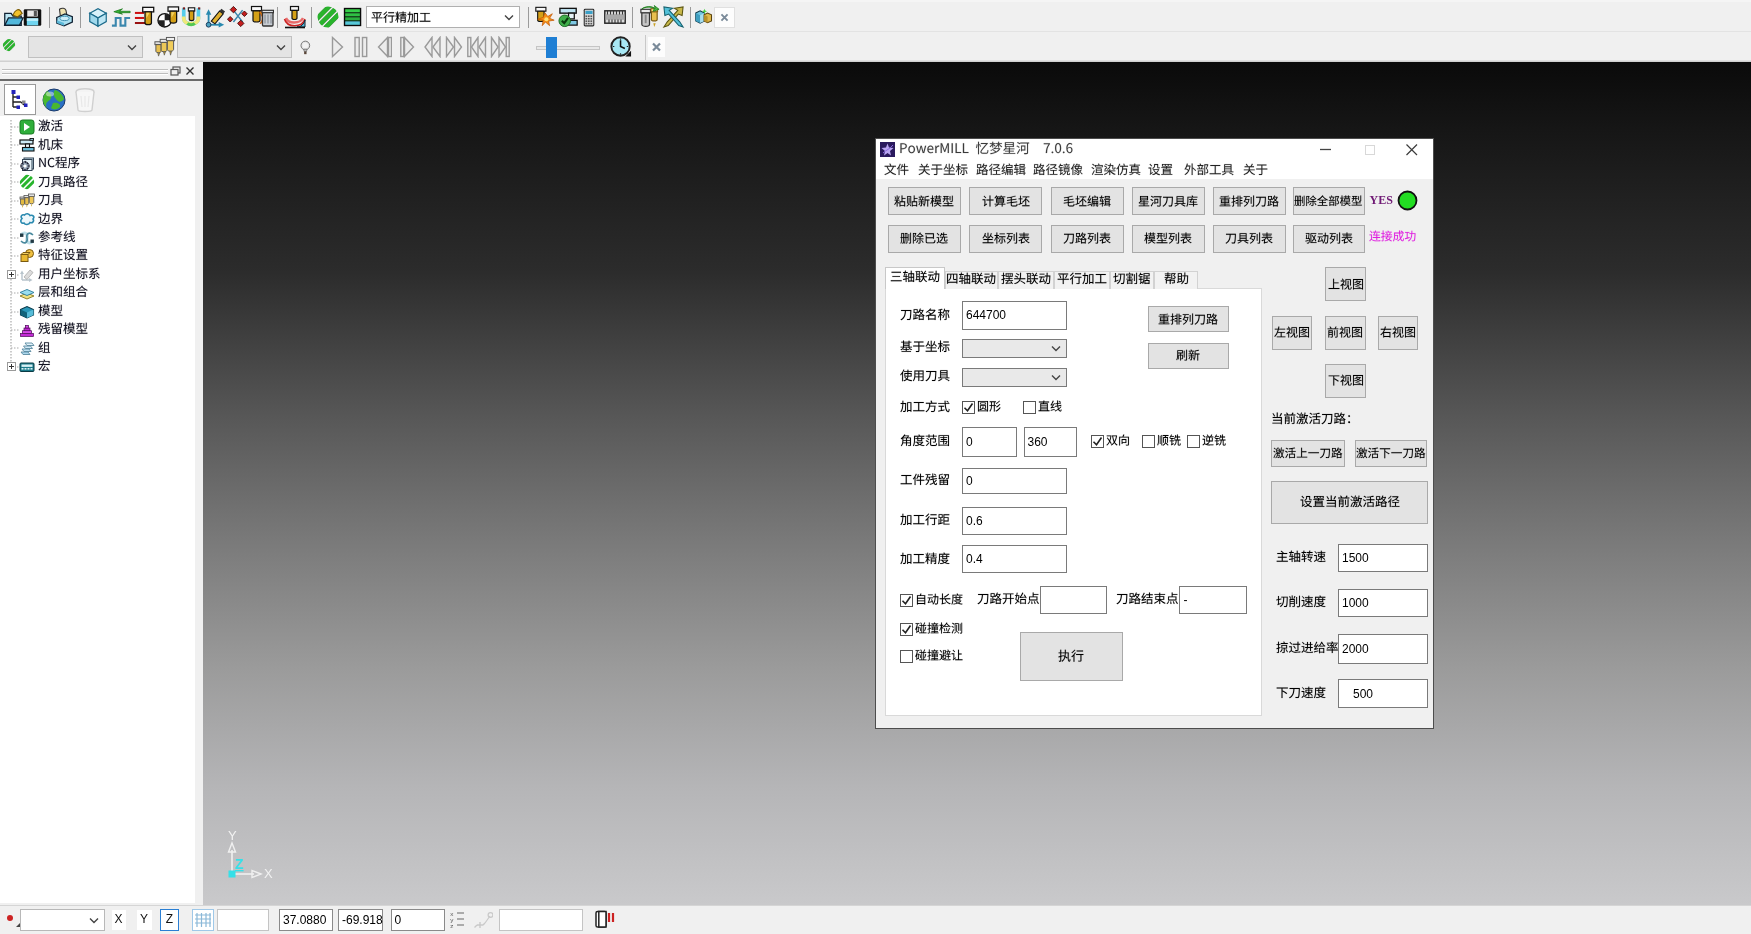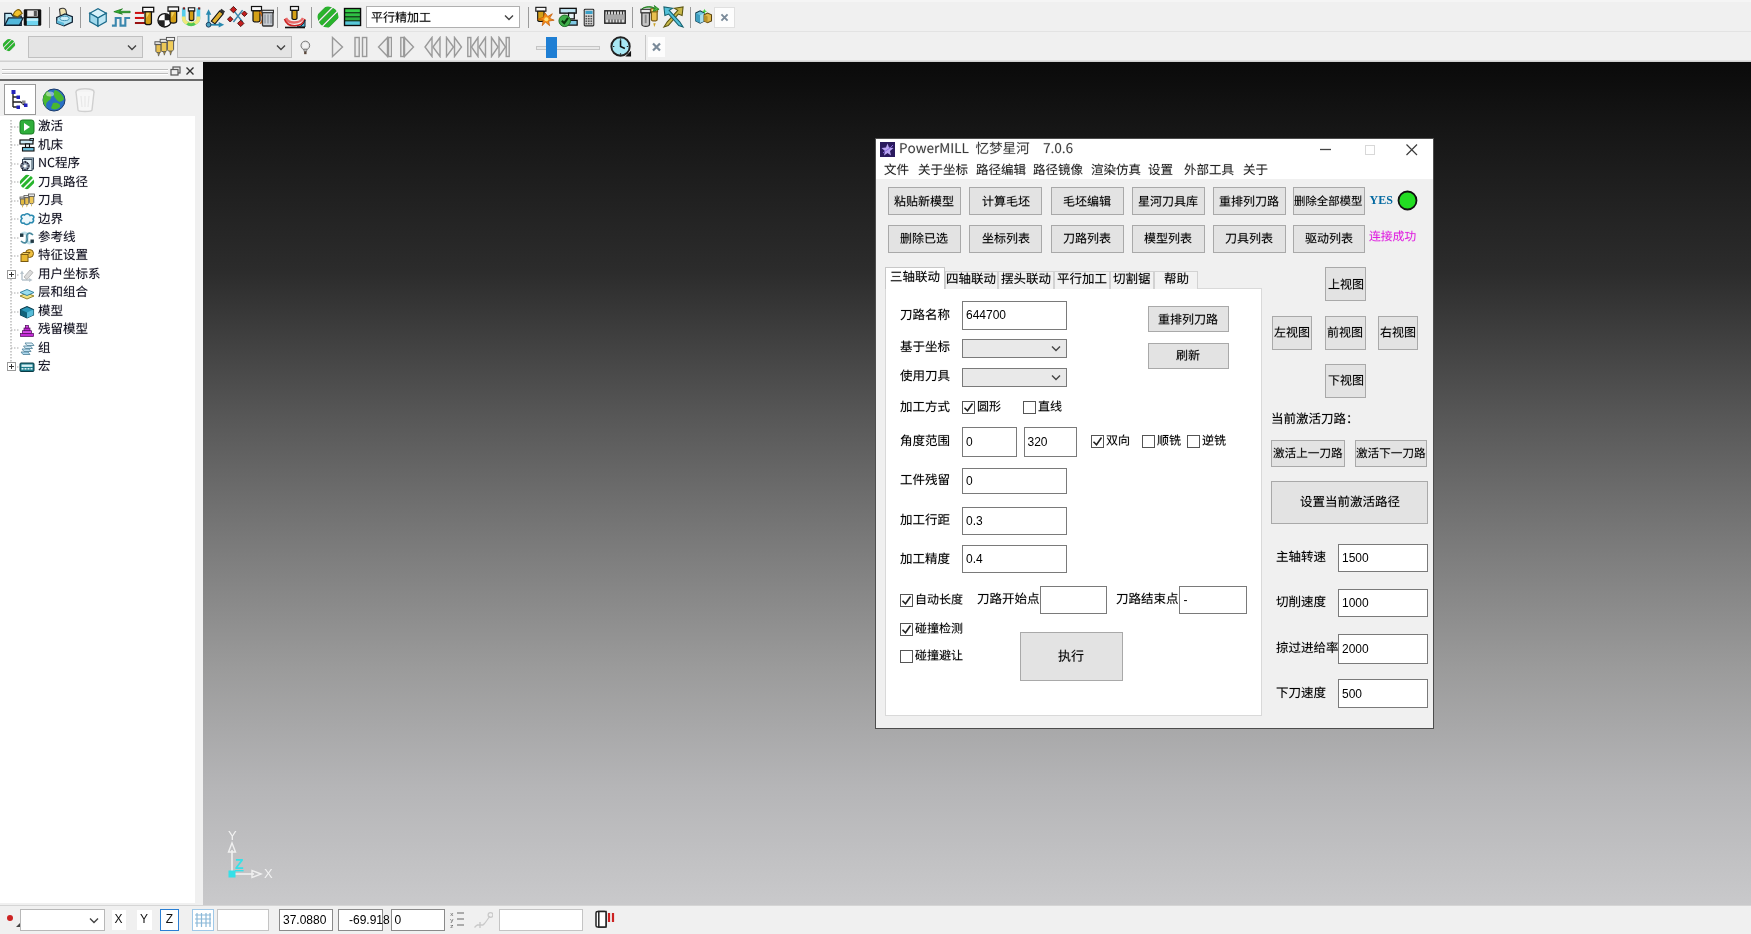--- a/index.html
+++ b/index.html
@@ -995,21 +995,21 @@
     <div style="position:absolute;left:1292.5px;top:224.5px;width:72.0px;height:28.0px;background:#e3e3e3;border:1px solid #a9a9a9;box-sizing:border-box;display:flex;align-items:center;justify-content:center">
       <svg width="48.0" height="15.0" style="display:block">
         <g fill="#000" stroke="#000" stroke-width="9" transform="translate(0,11.64) scale(0.01200,-0.01200)">
           <use href="#g87" x="0"></use>
           <use href="#g88" x="1000"></use>
           <use href="#g81" x="2000"></use>
           <use href="#g82" x="3000"></use>
         </g>
       </svg>
     </div>
-    <div style="position:absolute;top:193.1px;font:bold 12px 'Liberation Serif',serif;color:#0369a1;white-space:pre;line-height:14px;left:1369.5px;">YES</div>
+    <div style="position:absolute;top:193.1px;font:bold 12px 'Liberation Serif',serif;color:#701a75;white-space:pre;line-height:14px;left:1369.5px;">YES</div>
     <svg style="position:absolute;left:1396.5px;top:190px" width="21" height="21" viewBox="0 0 21 21">
       <circle cx="10.5" cy="10.5" r="9" fill="#22dd22" stroke="#111" stroke-width="1.8"></circle>
     </svg>
     <div style="position:absolute;left:1368.5px;top:228.7px">
       <svg width="47.2" height="14.8" style="display:block">
         <g fill="#e020e0" stroke="#e020e0" stroke-width="9" transform="translate(0,11.45) scale(0.01180,-0.01180)">
           <use href="#g89" x="0"></use>
           <use href="#g90" x="1000"></use>
           <use href="#g91" x="2000"></use>
           <use href="#g92" x="3000"></use>
@@ -1181,21 +1181,21 @@
           <use href="#g115" x="1000"></use>
           <use href="#g116" x="2000"></use>
           <use href="#g117" x="3000"></use>
         </g>
       </svg>
     </div>
     <div style="position:absolute;left:962.0px;top:427.0px;width:55.0px;height:29.5px;background:#fff;border:1px solid #7a7a7a;box-sizing:border-box;display:flex;align-items:center">
       <span style="font:12px 'Liberation Sans',sans-serif;padding-left:3px">0</span>
     </div>
     <div style="position:absolute;left:1023.5px;top:427.0px;width:53.0px;height:29.5px;background:#fff;border:1px solid #7a7a7a;box-sizing:border-box;display:flex;align-items:center">
-      <span style="font:12px 'Liberation Sans',sans-serif;padding-left:3px">320</span>
+      <span style="font:12px 'Liberation Sans',sans-serif;padding-left:3px">360</span>
     </div>
     <div style="position:absolute;left:1091.0px;top:434.5px;width:13px;height:13px;background:#fff;border:1px solid #555;box-sizing:border-box">
       <svg width="13" height="13" style="position:absolute;left:-1px;top:-1px">
         <path d="M2.5,6.8 L5.5,9.8 L10.5,2.5" stroke="#222" stroke-width="1.6" fill="none"></path>
       </svg>
     </div>
     <div style="position:absolute;left:1106.0px;top:432.6px">
       <svg width="24.0" height="15.0" style="display:block">
         <g fill="#000" stroke="#000" stroke-width="9" transform="translate(0,11.64) scale(0.01200,-0.01200)">
           <use href="#g118" x="0"></use>
@@ -1238,21 +1238,21 @@
       <svg width="50.0" height="15.6" style="display:block">
         <g fill="#000" stroke="#000" stroke-width="9" transform="translate(0,12.12) scale(0.01250,-0.01250)">
           <use href="#g3" x="0"></use>
           <use href="#g4" x="1000"></use>
           <use href="#g1" x="2000"></use>
           <use href="#g123" x="3000"></use>
         </g>
       </svg>
     </div>
     <div style="position:absolute;left:962.0px;top:507.0px;width:105.0px;height:27.5px;background:#fff;border:1px solid #7a7a7a;box-sizing:border-box;display:flex;align-items:center">
-      <span style="font:12px 'Liberation Sans',sans-serif;padding-left:3px">0.3</span>
+      <span style="font:12px 'Liberation Sans',sans-serif;padding-left:3px">0.6</span>
     </div>
     <div style="position:absolute;left:899.5px;top:550.8px">
       <svg width="50.0" height="15.6" style="display:block">
         <g fill="#000" stroke="#000" stroke-width="9" transform="translate(0,12.12) scale(0.01250,-0.01250)">
           <use href="#g3" x="0"></use>
           <use href="#g4" x="1000"></use>
           <use href="#g2" x="2000"></use>
           <use href="#g115" x="3000"></use>
         </g>
       </svg>
@@ -1475,21 +1475,21 @@
       <svg width="50.0" height="15.6" style="display:block">
         <g fill="#000" stroke="#000" stroke-width="9" transform="translate(0,12.12) scale(0.01250,-0.01250)">
           <use href="#g144" x="0"></use>
           <use href="#g13" x="1000"></use>
           <use href="#g150" x="2000"></use>
           <use href="#g115" x="3000"></use>
         </g>
       </svg>
     </div>
     <div style="position:absolute;left:1338.0px;top:679.0px;width:89.5px;height:29.0px;background:#fff;border:1px solid #7a7a7a;box-sizing:border-box;display:flex;align-items:center">
-      <span style="font:12px 'Liberation Sans',sans-serif;padding-left:3px">500</span>
+      <span style="font:12px 'Liberation Sans',sans-serif;padding-left:14px">500</span>
     </div>
     <div style="position:absolute;left:0.0px;top:905.0px;width:1751.0px;height:29.0px;background:#f0f0f0;border-top:1px solid #d5d5d5;"></div>
     <svg style="position:absolute;left:2.0px;top:908.0px" width="18" height="23" viewBox="0 0 18 23">
       <circle cx="8" cy="10" r="3" fill="#cc2222"></circle>
       <path d="M14,19 L18,19 L18,15 Z" fill="#444"></path>
     </svg>
     <div style="position:absolute;left:20.0px;top:908.5px;width:85.0px;height:22.0px;background:#fff;border:1px solid #b8b8b8;box-sizing:border-box;display:flex;align-items:center">
       <svg width="10" height="6" style="position:absolute;right:5px;top:8.0px">
         <path d="M1,0.5 L5,4.5 L9,0.5" stroke="#444" stroke-width="1.4" fill="none"></path>
       </svg>
@@ -1505,21 +1505,21 @@
       <g stroke="#8ab8d8" stroke-width="1.2">
         <path d="M5,4 L5,18 M9.5,4 L9.5,18 M14,4 L14,18 M18,4 L18,18"></path>
         <path d="M3,6 L19,6 M3,10 L19,10 M3,14 L19,14"></path>
       </g>
     </svg>
     <div style="position:absolute;left:217.0px;top:908.5px;width:52.0px;height:22.0px;background:#fff;border:1px solid #c4c4c4;box-sizing:border-box;display:flex;align-items:center"></div>
     <div style="position:absolute;left:279.0px;top:908.5px;width:53.5px;height:22.0px;background:#fff;border:1px solid #8a8a8a;box-sizing:border-box;display:flex;align-items:center">
       <span style="font:12px 'Liberation Sans',sans-serif;padding-left:3px">37.0880</span>
     </div>
     <div style="position:absolute;left:338.0px;top:908.5px;width:45.0px;height:22.0px;background:#fff;border:1px solid #8a8a8a;box-sizing:border-box;display:flex;align-items:center">
-      <span style="font:12px 'Liberation Sans',sans-serif;padding-left:10px">-69.918</span>
+      <span style="font:12px 'Liberation Sans',sans-serif;padding-left:3px">-69.918</span>
     </div>
     <div style="position:absolute;left:390.5px;top:908.5px;width:54.0px;height:22.0px;background:#fff;border:1px solid #8a8a8a;box-sizing:border-box;display:flex;align-items:center">
       <span style="font:12px 'Liberation Sans',sans-serif;padding-left:3px">0</span>
     </div>
     <svg style="position:absolute;left:450.0px;top:910.0px" width="16" height="19" viewBox="0 0 16 19">
       <g stroke="#666" stroke-width="1.1">
         <path d="M7,3 L14,3 M7,9 L14,9 M7,15 L14,15"></path>
       </g>
       <g fill="#555" font-size="6" font-family="Liberation Mono">
         <text x="0" y="5.5">x</text>

